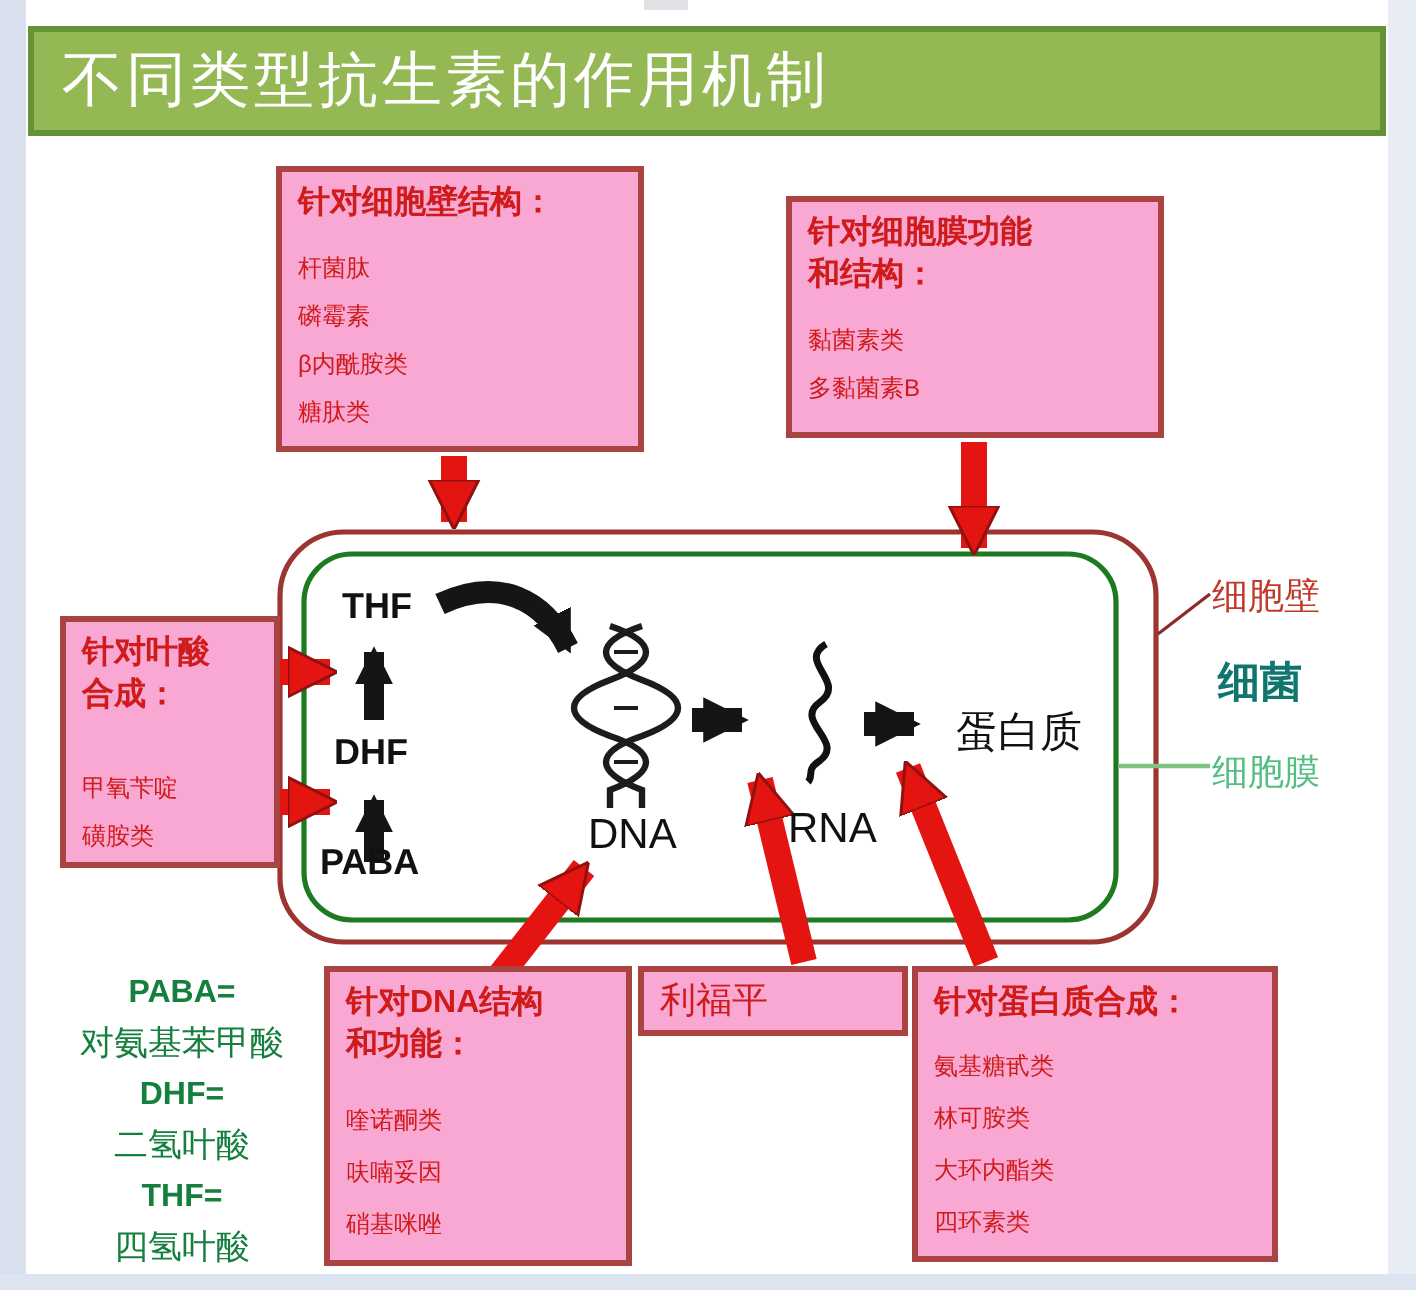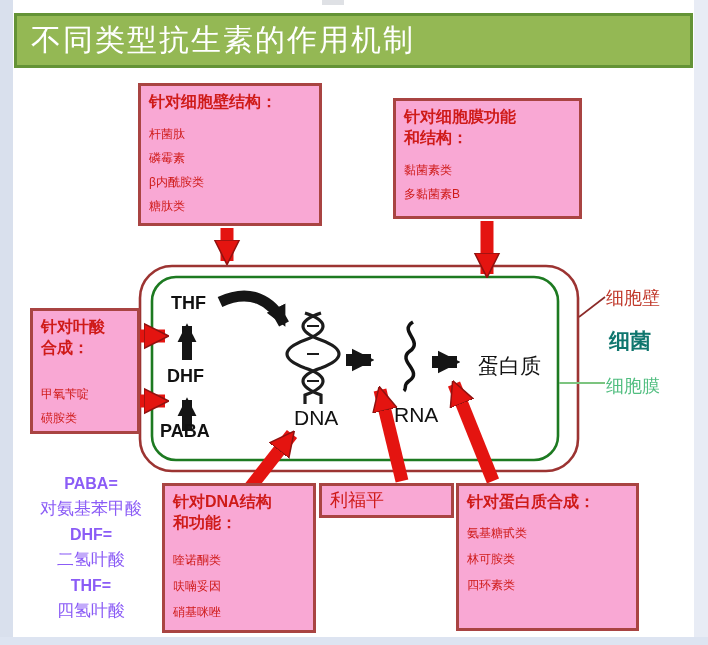--- a/index.html
+++ b/index.html
@@ -58,21 +58,21 @@
   #lbl-rna{left:394px;top:403px;font-size:21px;}
   #lbl-protein{left:478px;top:352px;font-size:21px;}
 
   
   .side{position:absolute;white-space:nowrap;}
   #lbl-cellwall{left:606px;top:286px;font-size:18px;color:#c0392b;}
   #lbl-bacterium{left:609px;top:327px;font-size:21px;font-weight:bold;color:#0f766e;}
   #lbl-cellmembrane{left:606px;top:374px;font-size:18px;color:#52be80;}
 
   
-  #legend{position:absolute;left:18px;top:471px;width:146px;text-align:center;color:#8b5cf6;}
+  #legend{position:absolute;left:18px;top:484px;width:146px;text-align:center;color:#15803d;}
   #legend .term{font-weight:bold;font-size:16px;line-height:25px;}
   #legend .def{font-size:17px;line-height:26px;}
 
   svg{position:absolute;left:0;top:0;}
 </style>
 </head>
 <body>
 
 <div class="strip strip-left"></div>
 <div class="strip strip-right"></div>
@@ -164,20 +164,21 @@
 
 <div class="rbox" id="box-rifampin">
   <div class="hdr">利福平</div>
 </div>
 
 <div class="rbox" id="box-protein">
   <div class="hdr">针对蛋白质合成：</div>
   <div class="items">
     <div class="item">氨基糖甙类</div>
     <div class="item">林可胺类</div>
+    <div class="item">大环内酯类</div>
     <div class="item">四环素类</div>
   </div>
 </div>
 
 <div class="mol mol-bold" id="lbl-thf">THF</div>
 <div class="mol mol-bold" id="lbl-dhf">DHF</div>
 <div class="mol mol-bold" id="lbl-paba">PABA</div>
 <div class="mol" id="lbl-dna">DNA</div>
 <div class="mol" id="lbl-rna">RNA</div>
 <div class="mol" id="lbl-protein">蛋白质</div>

